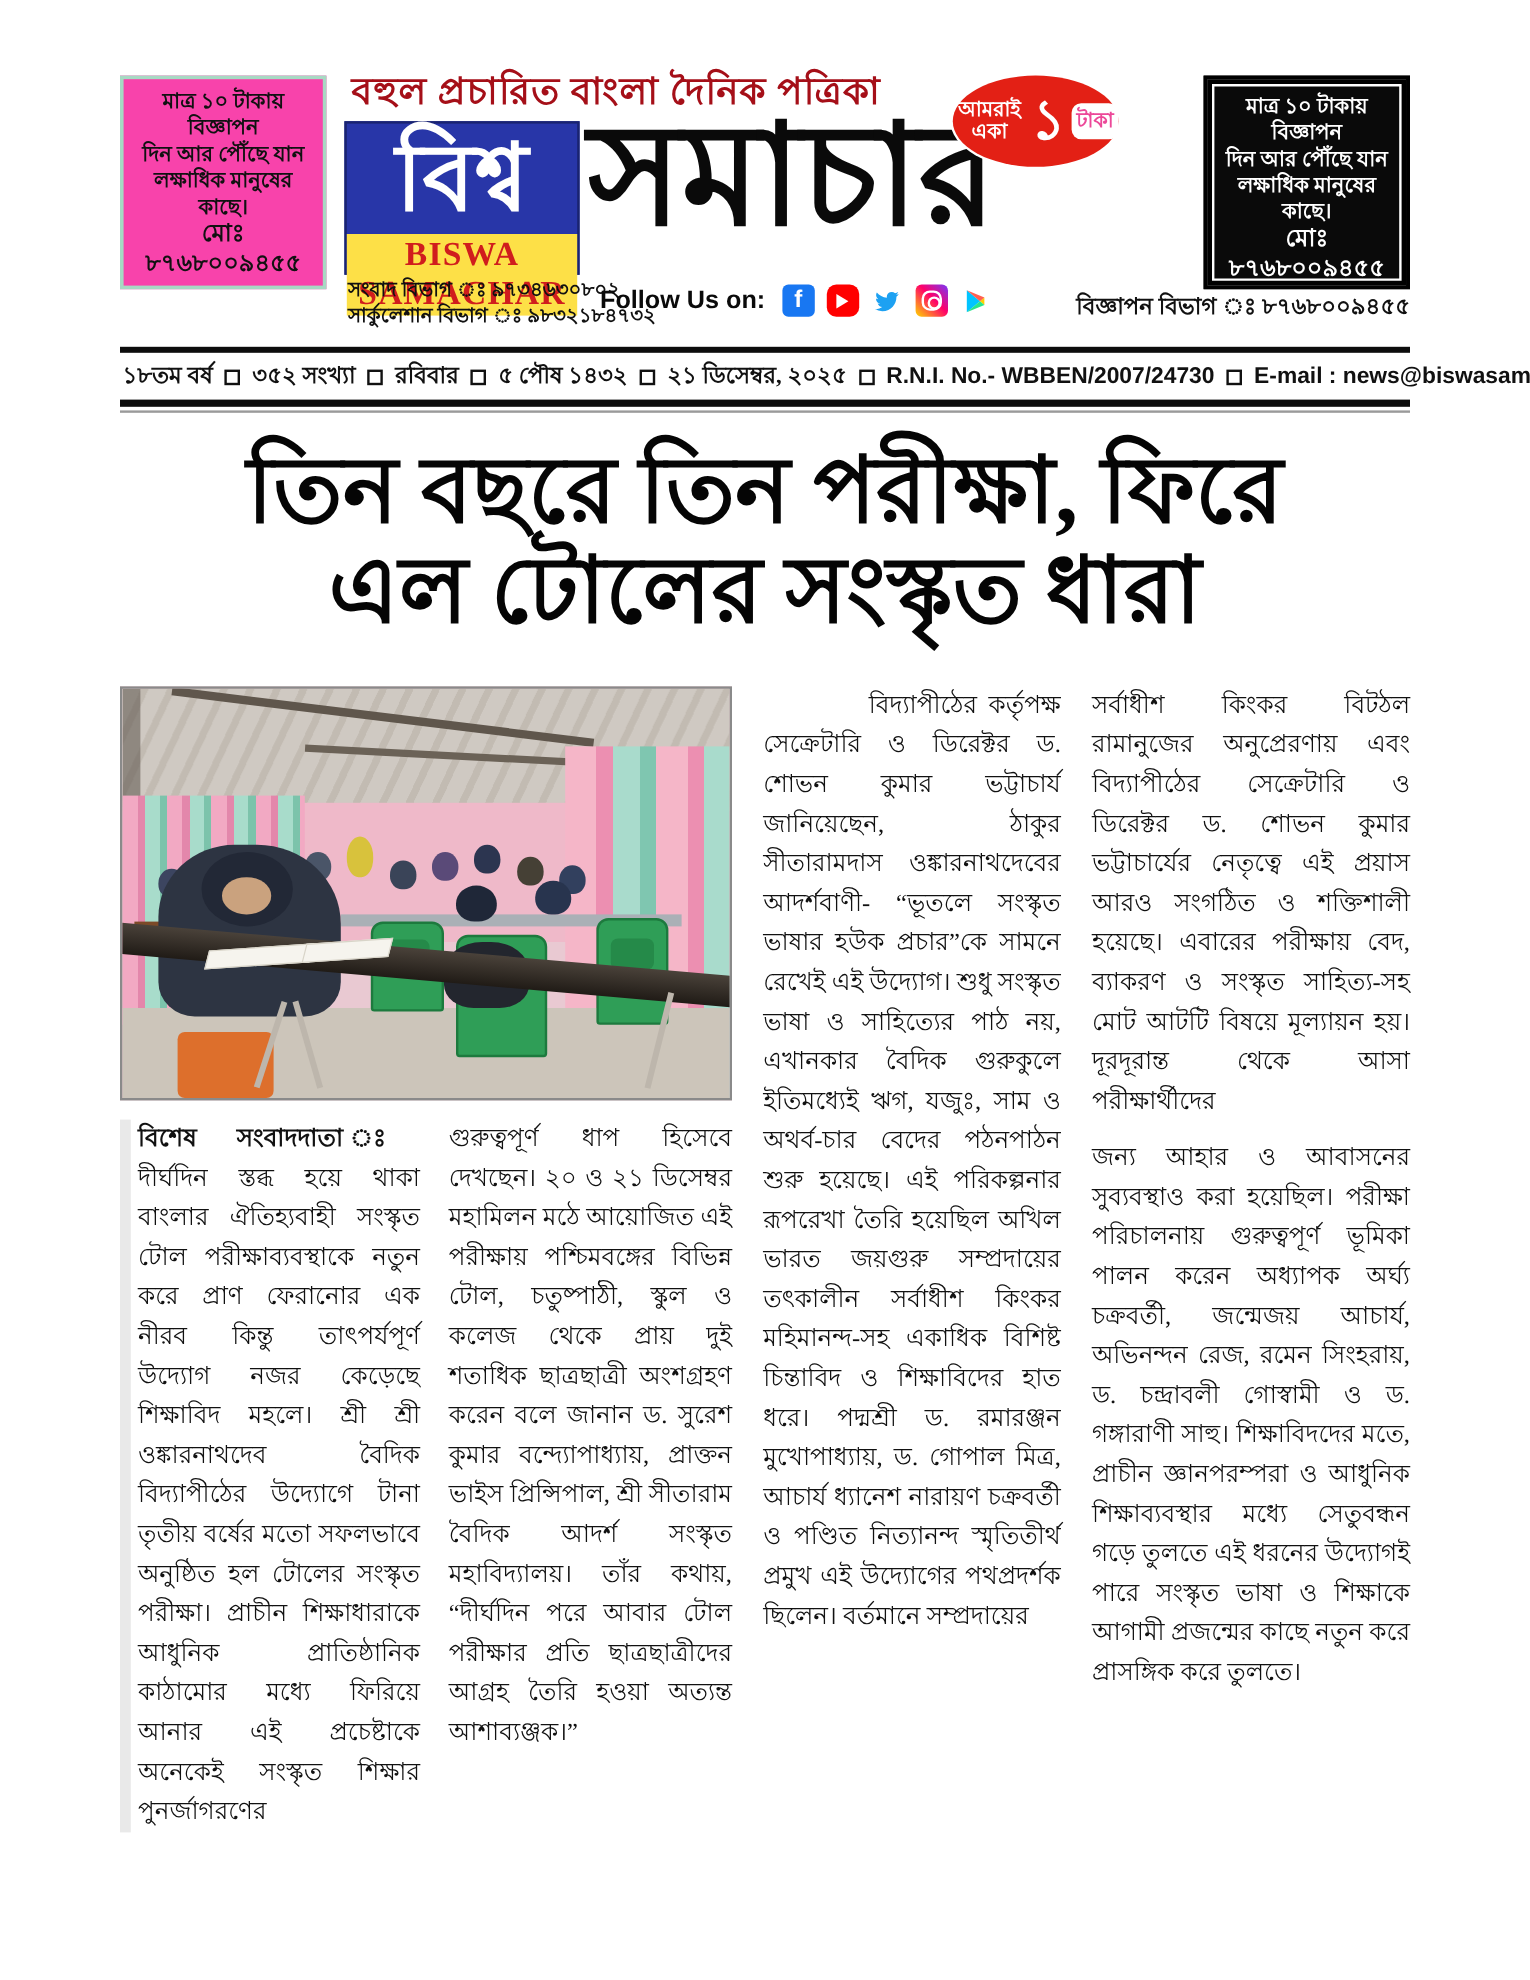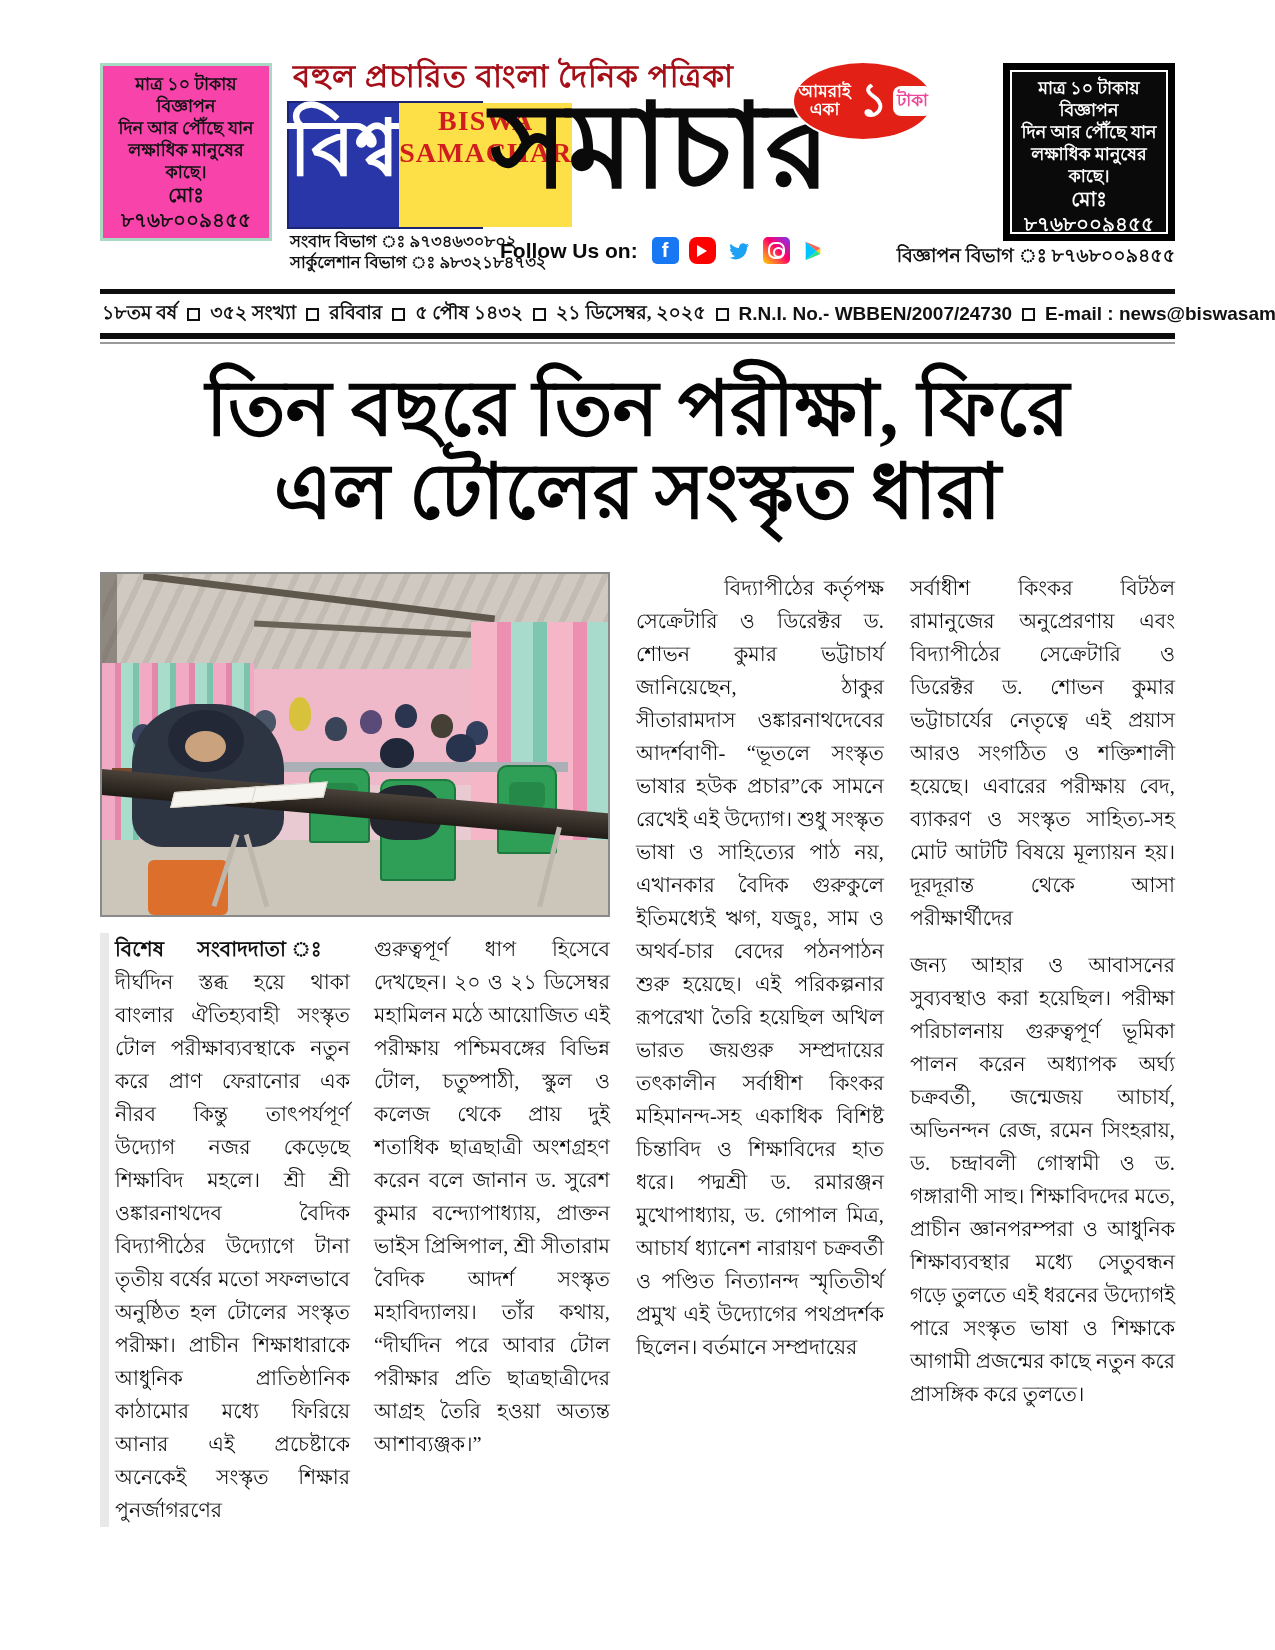--- a/index.html
+++ b/index.html
@@ -31,21 +31,21 @@
   .ad-box .ad-line:last-child { font-size:20px; }
 
   .mast-center { position:absolute; left:185px; right:185px; top:0; height:230px; }
   .slogan {
     color:#a50f18; font-weight:700; font-size:31px; letter-spacing:1px;
     padding-left:8px; height:44px; line-height:44px;
   }
   .logo-box {
     position:absolute; left:2px; top:46px; width:196px; height:128px;
     background:#2836a8; border:2px solid #1a2470;
-    display:flex; flex-direction:row;
+    display:flex; flex-direction:column;
   }
   .logo-bn { flex:1; color:#fff; font-weight:700; font-size:78px; line-height:92px; text-align:center; }
   .logo-en {
     background:#fde047; color:#d01d1d; font-weight:700; font-size:28px;
     text-align:center; padding:2px 0; letter-spacing:1px;
     font-family:"Liberation Serif", serif;
   }
   .title-bn {
     position:absolute; left:205px; top:18px; right:0;
     font-size:118px; line-height:150px; font-weight:700; color:#0a0a0a;

